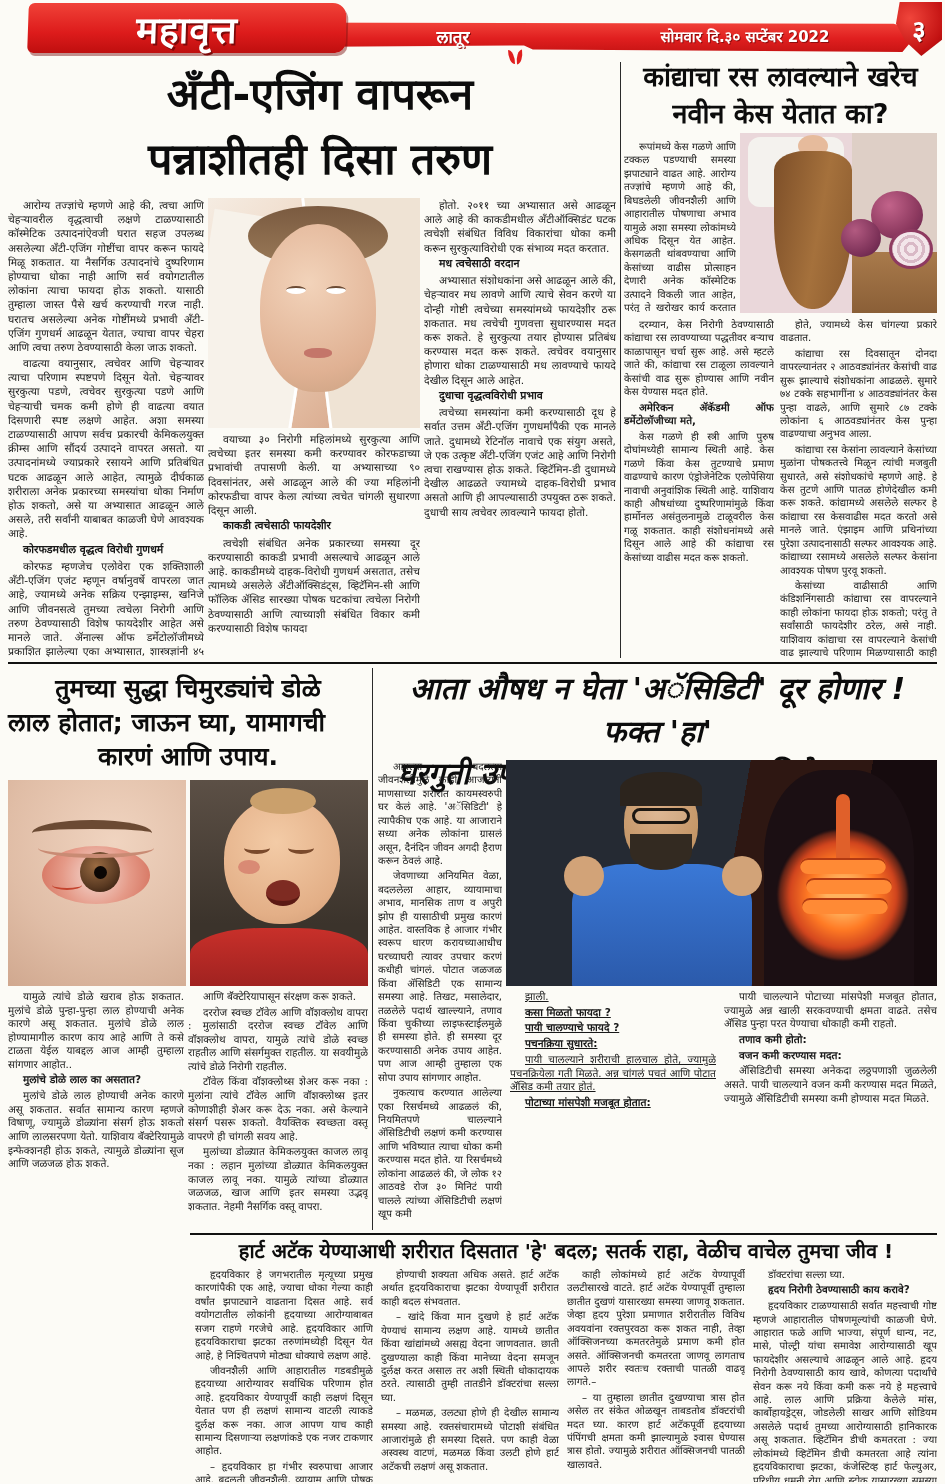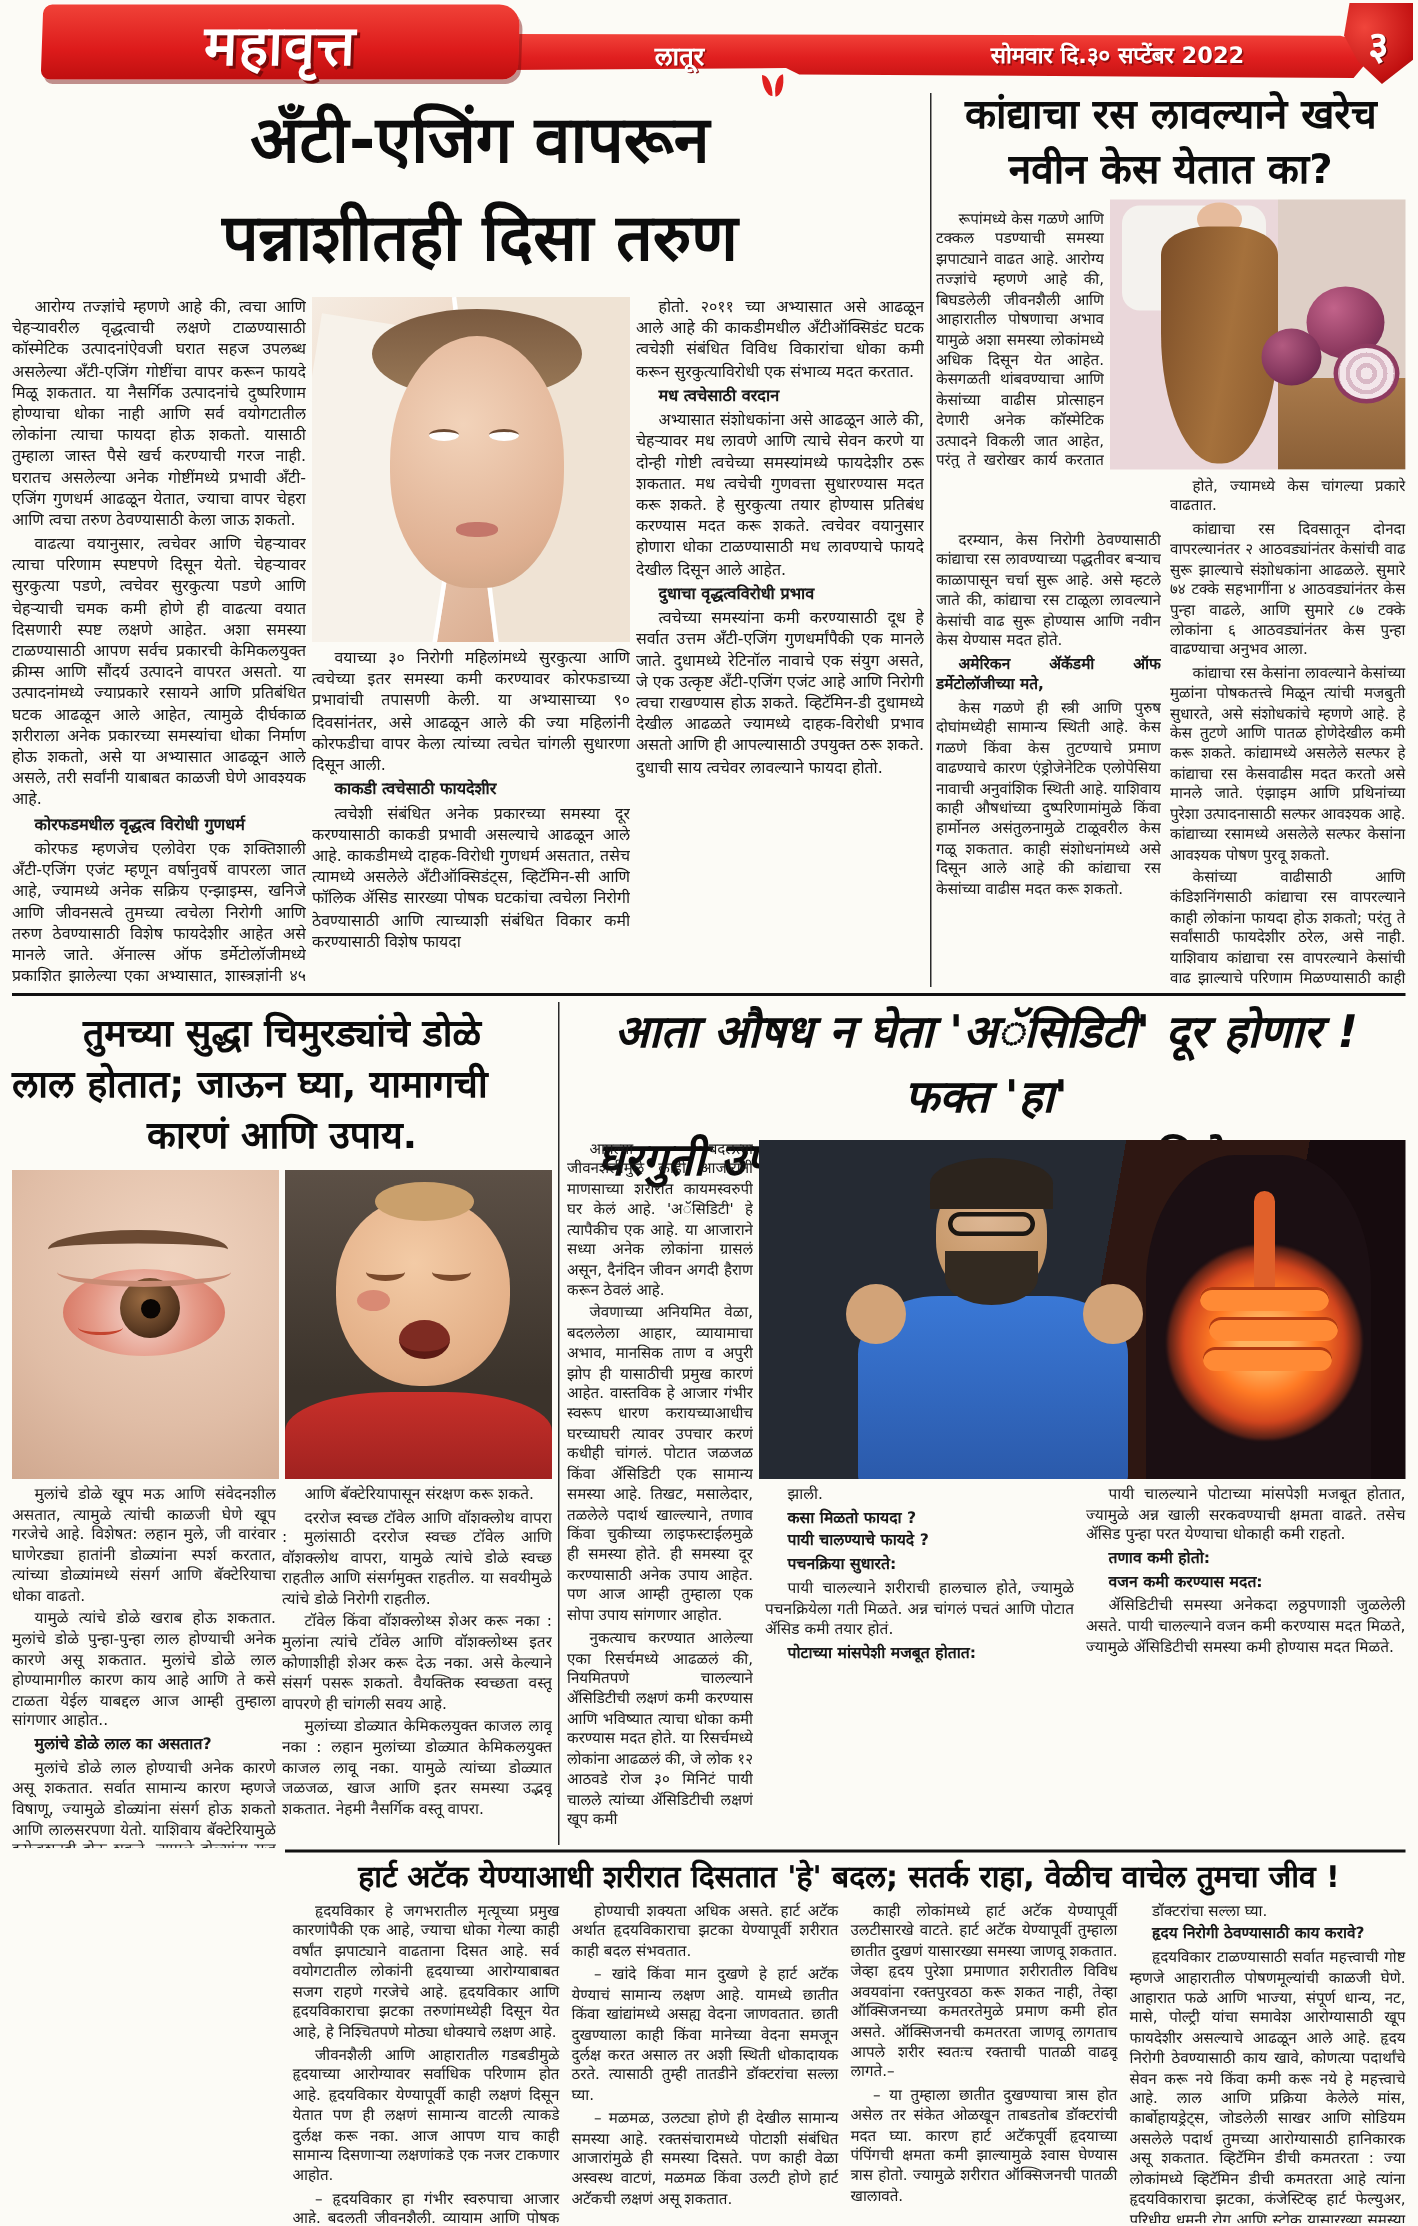--- a/index.html
+++ b/index.html
@@ -190,21 +190,21 @@
   </div>
 <div class="abs photo" id="img-haironion" style="left:740px;top:133px;width:197px;height:180px;">
   <div class="ph-part shirt"></div>
   <div class="ph-part hand"></div>
   <div class="ph-part hair"></div>
   <div class="ph-part table"></div>
   <div class="ph-part onion1"></div>
   <div class="ph-part onion2"></div>
   <div class="ph-part onioncut"></div>
 </div>
-<div class="abs col fs-b" style="left:624px;top:318px;width:150px;height:342px;margin-top:36px;">
+<div class="abs col fs-b" style="left:624px;top:318px;width:150px;height:342px;">
     <p>दरम्यान, केस निरोगी ठेवण्यासाठी कांद्याचा रस लावण्याच्या पद्धतीवर बऱ्याच काळापासून चर्चा सुरू आहे. असे म्हटले जाते की, कांद्याचा रस टाळूला लावल्याने केसांची वाढ सुरू होण्यास आणि नवीन केस येण्यास मदत होते.</p>
     <h4>अमेरिकन ॲकॅडमी ऑफ डर्मेटोलॉजीच्या मते,</h4>
     <p>केस गळणे ही स्त्री आणि पुरुष दोघांमध्येही सामान्य स्थिती आहे. केस गळणे किंवा केस तुटण्याचे प्रमाण वाढण्याचे कारण एंड्रोजेनेटिक एलोपेसिया नावाची अनुवांशिक स्थिती आहे. याशिवाय काही औषधांच्या दुष्परिणामांमुळे किंवा हार्मोनल असंतुलनामुळे टाळूवरील केस गळू शकतात. काही संशोधनांमध्ये असे दिसून आले आहे की कांद्याचा रस केसांच्या वाढीस मदत करू शकतो.</p>
   </div>
 <div class="abs col fs-b" style="left:780px;top:318px;width:157px;height:342px;">
     <p>होते, ज्यामध्ये केस चांगल्या प्रकारे वाढतात.</p>
     <p>कांद्याचा रस दिवसातून दोनदा वापरल्यानंतर २ आठवड्यांनंतर केसांची वाढ सुरू झाल्याचे संशोधकांना आढळले. सुमारे ७४ टक्के सहभागींना ४ आठवड्यांनंतर केस पुन्हा वाढले, आणि सुमारे ८७ टक्के लोकांना ६ आठवड्यांनंतर केस पुन्हा वाढण्याचा अनुभव आला.</p>
     <p>कांद्याचा रस केसांना लावल्याने केसांच्या मुळांना पोषकतत्त्वे मिळून त्यांची मजबुती सुधारते, असे संशोधकांचे म्हणणे आहे. हे केस तुटणे आणि पातळ होणेदेखील कमी करू शकते. कांद्यामध्ये असलेले सल्फर हे कांद्याचा रस केसवाढीस मदत करतो असे मानले जाते. एंझाइम आणि प्रथिनांच्या पुरेशा उत्पादनासाठी सल्फर आवश्यक आहे. कांद्याच्या रसामध्ये असलेले सल्फर केसांना आवश्यक पोषण पुरवू शकतो.</p>
     <p>केसांच्या वाढीसाठी आणि कंडिशनिंगसाठी कांद्याचा रस वापरल्याने काही लोकांना फायदा होऊ शकतो; परंतु ते सर्वांसाठी फायदेशीर ठरेल, असे नाही. याशिवाय कांद्याचा रस वापरल्याने केसांची वाढ झाल्याचे परिणाम मिळण्यासाठी काही आठवडे लागू शकतात. त्याचा वापर थांबवल्यानंतर परिणाम टिकून राहत नाहीत, ज्यामुळे डर्मेटोलॉजिस्टच्या सल्ल्याने त्यावर आधारित उपचार करणे योग्य ठरते.</p>
   </div>
@@ -227,21 +227,20 @@
 <div class="abs photo" id="img-baby" style="left:190px;top:780px;width:178px;height:206px;">
   <div class="ph-part face"></div>
   <div class="ph-part hairwisp"></div>
   <div class="ph-part eyeL"></div>
   <div class="ph-part eyeR"></div>
   <div class="ph-part cheekred"></div>
   <div class="ph-part mouth"></div>
   <div class="ph-part shirt"></div>
 </div>
 <div class="abs col fs-c" style="left:8px;top:990px;width:176px;height:242px;">
-    <p>मुलांचे डोळे खूप मऊ आणि संवेदनशील असतात, त्यामुळे त्यांची काळजी घेणे खूप गरजेचे आहे. विशेषत: लहान मुले, जी वारंवार घाणेरड्या हातांनी डोळ्यांना स्पर्श करतात, त्यांच्या डोळ्यांमध्ये संसर्ग आणि बॅक्टेरियाचा धोका वाढतो.</p>
     <p>यामुळे त्यांचे डोळे खराब होऊ शकतात. मुलांचे डोळे पुन्हा-पुन्हा लाल होण्याची अनेक कारणे असू शकतात. मुलांचे डोळे लाल होण्यामागील कारण काय आहे आणि ते कसे टाळता येईल याबद्दल आज आम्ही तुम्हाला सांगणार आहोत..</p>
     <h4>मुलांचे डोळे लाल का असतात?</h4>
     <p>मुलांचे डोळे लाल होण्याची अनेक कारणे असू शकतात. सर्वात सामान्य कारण म्हणजे विषाणू, ज्यामुळे डोळ्यांना संसर्ग होऊ शकतो आणि लालसरपणा येतो. याशिवाय बॅक्टेरियामुळे इन्फेक्शनही होऊ शकते, त्यामुळे डोळ्यांना सूज आणि जळजळ होऊ शकते.</p>
   </div>
 <div class="abs col fs-c" style="left:188px;top:990px;width:180px;height:242px;">
     <p>आणि बॅक्टेरियापासून संरक्षण करू शकते.</p>
     <p>दररोज स्वच्छ टॉवेल आणि वॉशक्लोथ वापरा : मुलांसाठी दररोज स्वच्छ टॉवेल आणि वॉशक्लोथ वापरा, यामुळे त्यांचे डोळे स्वच्छ राहतील आणि संसर्गमुक्त राहतील. या सवयीमुळे त्यांचे डोळे निरोगी राहतील.</p>
     <p>टॉवेल किंवा वॉशक्लोथ्स शेअर करू नका : मुलांना त्यांचे टॉवेल आणि वॉशक्लोथ्स इतर कोणाशीही शेअर करू देऊ नका. असे केल्याने संसर्ग पसरू शकतो. वैयक्तिक स्वच्छता वस्तू वापरणे ही चांगली सवय आहे.</p>
     <p>मुलांच्या डोळ्यात केमिकलयुक्त काजल लावू नका : लहान मुलांच्या डोळ्यात केमिकलयुक्त काजल लावू नका. यामुळे त्यांच्या डोळ्यात जळजळ, खाज आणि इतर समस्या उद्भवू शकतात. नेहमी नैसर्गिक वस्तू वापरा.</p>
   </div>
@@ -264,21 +263,21 @@
   <div class="ph-part hairm"></div>
   <div class="ph-part beard"></div>
   <div class="ph-part glasses"></div>
   <div class="ph-part torso"></div>
   <div class="ph-part glow"></div>
   <div class="ph-part eso"></div>
   <div class="ph-part gut1"></div>
   <div class="ph-part gut2"></div>
   <div class="ph-part gut3"></div>
 </div>
-<div class="abs col fs-c" style="left:510px;top:990px;width:206px;height:240px;">
+<div class="abs col fs-c" style="left:510px;top:990px;width:206px;height:240px;text-decoration:underline;">
     <p>झाली.</p>
     <h4>कसा मिळतो फायदा ?</h4>
     <h4>पायी चालण्याचे फायदे ?</h4>
     <h4>पचनक्रिया सुधारते:</h4>
     <p>पायी चालल्याने शरीराची हालचाल होते, ज्यामुळे पचनक्रियेला गती मिळते. अन्न चांगलं पचतं आणि पोटात ॲसिड कमी तयार होतं.</p>
     <h4>पोटाच्या मांसपेशी मजबूत होतात:</h4>
   </div>
 <div class="abs col fs-c" style="left:724px;top:990px;width:213px;height:240px;">
     <p>पायी चालल्याने पोटाच्या मांसपेशी मजबूत होतात, ज्यामुळे अन्न खाली सरकवण्याची क्षमता वाढते. तसेच ॲसिड पुन्हा परत येण्याचा धोकाही कमी राहतो.</p>
     <h4>तणाव कमी होतो:</h4>

